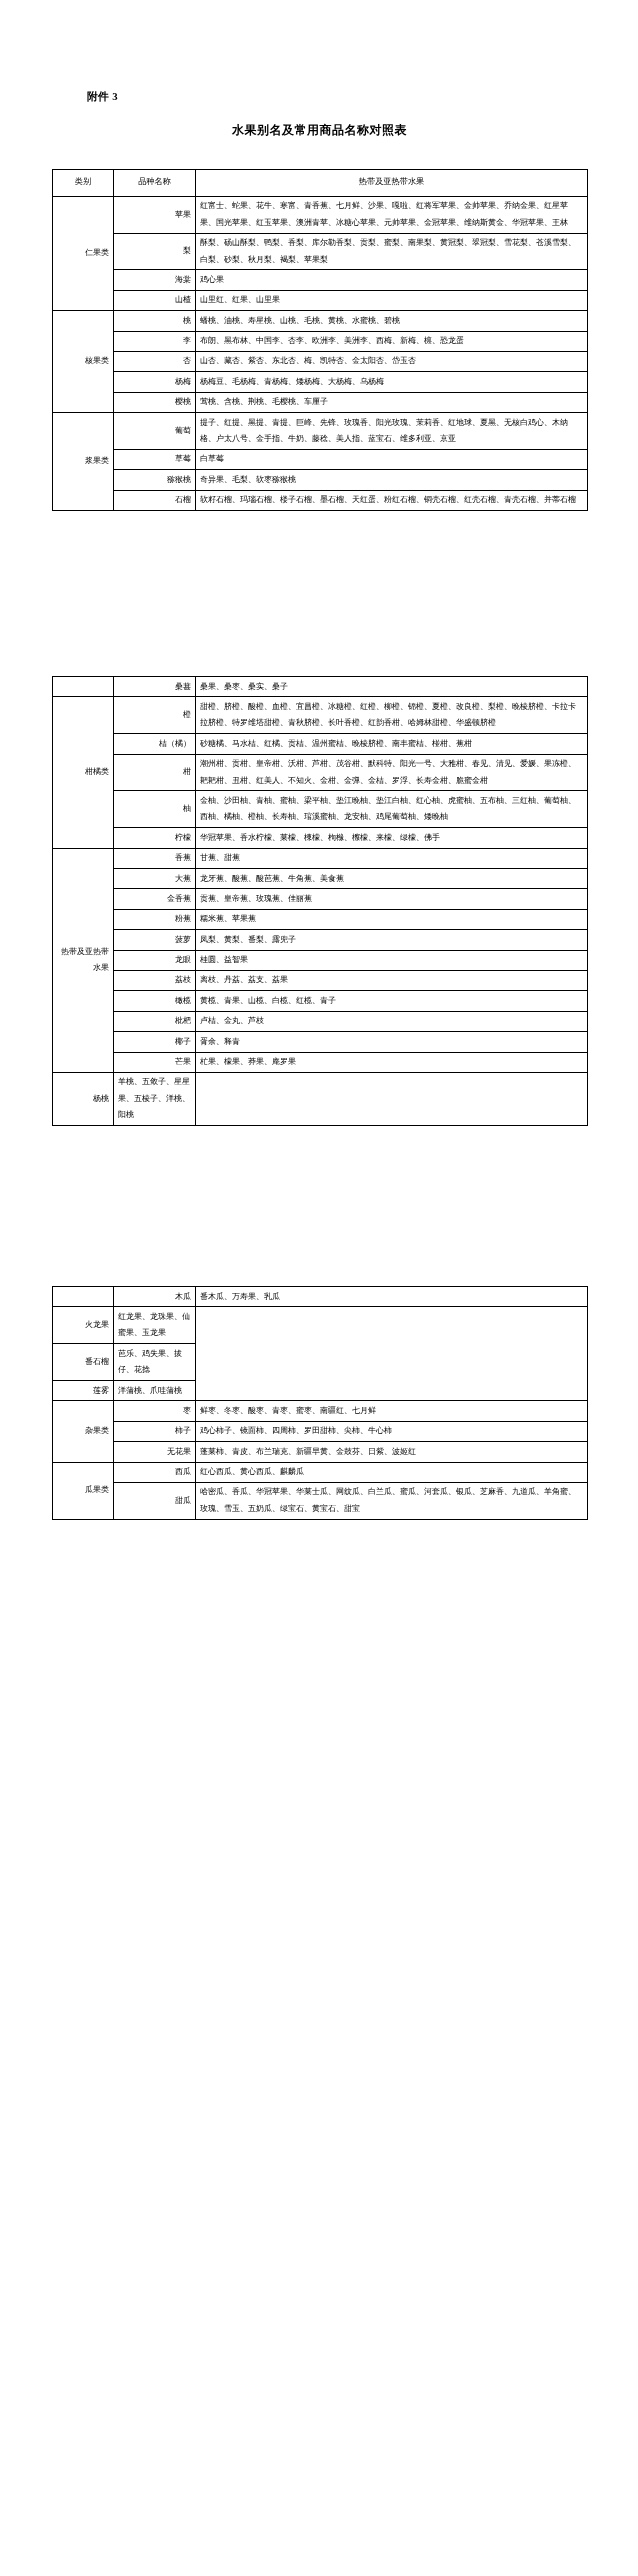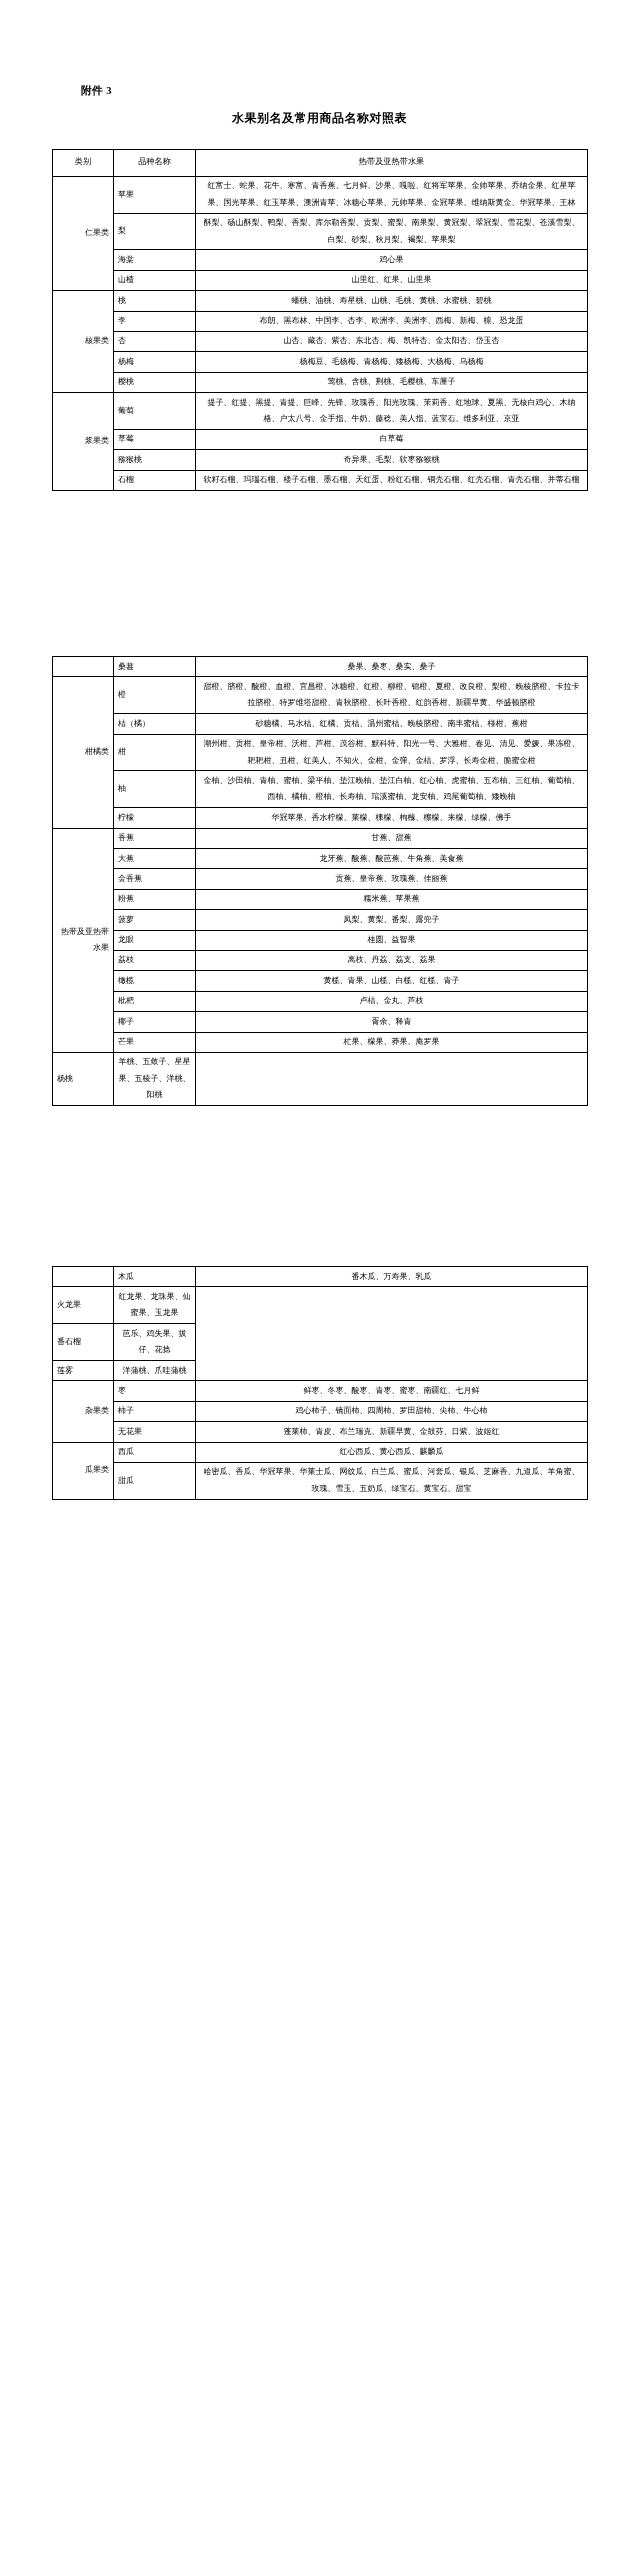--- a/index.html
+++ b/index.html
@@ -17,30 +17,30 @@
     width: 639px;
     box-sizing: border-box;
     padding: 0;
     position: relative;
   }
 
   
   .attach-label {
     font-size: 10.8px;
     font-weight: bold;
-    margin: 4px;
+    margin: 10px;
     padding: 80px 0 0 77px;
     line-height: 1.2;
     letter-spacing: 0.3px;
   }
   .doc-title {
     font-size: 12px;
     font-weight: bold;
     text-align: center;
-    margin: 0;
+    margin: 8px;
     padding: 9.3px 0 0 0;
     letter-spacing: 0.5px;
   }
 
   
   .tbl-wrap {
     padding: 0 52px;
     box-sizing: border-box;
   }
   table.fruit {
@@ -68,25 +68,25 @@
     border-bottom: 1px solid #000;
   }
   td.cat {
     width: 61px;
     text-align: right;
     border-right: 1px solid #000;
     border-left: 1px solid #000;
   }
   td.var {
     width: 82px;
+    text-align: right;
+    border-right: 1px solid #000;
+  }
+  td.alias {
     text-align: left;
-    border-right: 1px solid #000;
-  }
-  td.alias {
-    text-align: center;
     padding-left: 5.2px;
     padding-right: 3.1px;
     border-right: 1px solid #000;
   }
   tr.grp-start > td {
     border-top: 1px solid #000;
   }
 
   
   .gap-1 { height: 165px; }
@@ -188,21 +188,21 @@
         </colgroup>
       <tbody id="tbody-1">
           <tr>
             <td class="cat" rowspan="1"></td>
             <td class="var">桑葚</td>
             <td class="alias">桑果、桑枣、桑实、桑子</td>
           </tr>
           <tr class="grp-start">
             <td class="cat" rowspan="5">柑橘类</td>
             <td class="var">橙</td>
-            <td class="alias">甜橙、脐橙、酸橙、血橙、宜昌橙、冰糖橙、红橙、柳橙、锦橙、夏橙、改良橙、梨橙、晚棱脐橙、卡拉卡拉脐橙、特罗维塔甜橙、青秋脐橙、长叶香橙、红韵香柑、新疆早黄、华盛顿脐橙</td>
+            <td class="alias">甜橙、脐橙、酸橙、血橙、宜昌橙、冰糖橙、红橙、柳橙、锦橙、夏橙、改良橙、梨橙、晚棱脐橙、卡拉卡拉脐橙、特罗维塔甜橙、青秋脐橙、长叶香橙、红韵香柑、哈姆林甜橙、华盛顿脐橙</td>
           </tr>
           <tr>
             <td class="var">桔（橘）</td>
             <td class="alias">砂糖橘、马水桔、红橘、贡桔、温州蜜桔、晚棱脐橙、南丰蜜桔、椪柑、蕉柑</td>
           </tr>
           <tr>
             <td class="var">柑</td>
             <td class="alias">潮州柑、贡柑、皇帝柑、沃柑、芦柑、茂谷柑、默科特、阳光一号、大雅柑、春见、清见、爱媛、果冻橙、耙耙柑、丑柑、红美人、不知火、金柑、金弹、金桔、罗浮、长寿金柑、脆蜜金柑</td>
           </tr>
           <tr>

